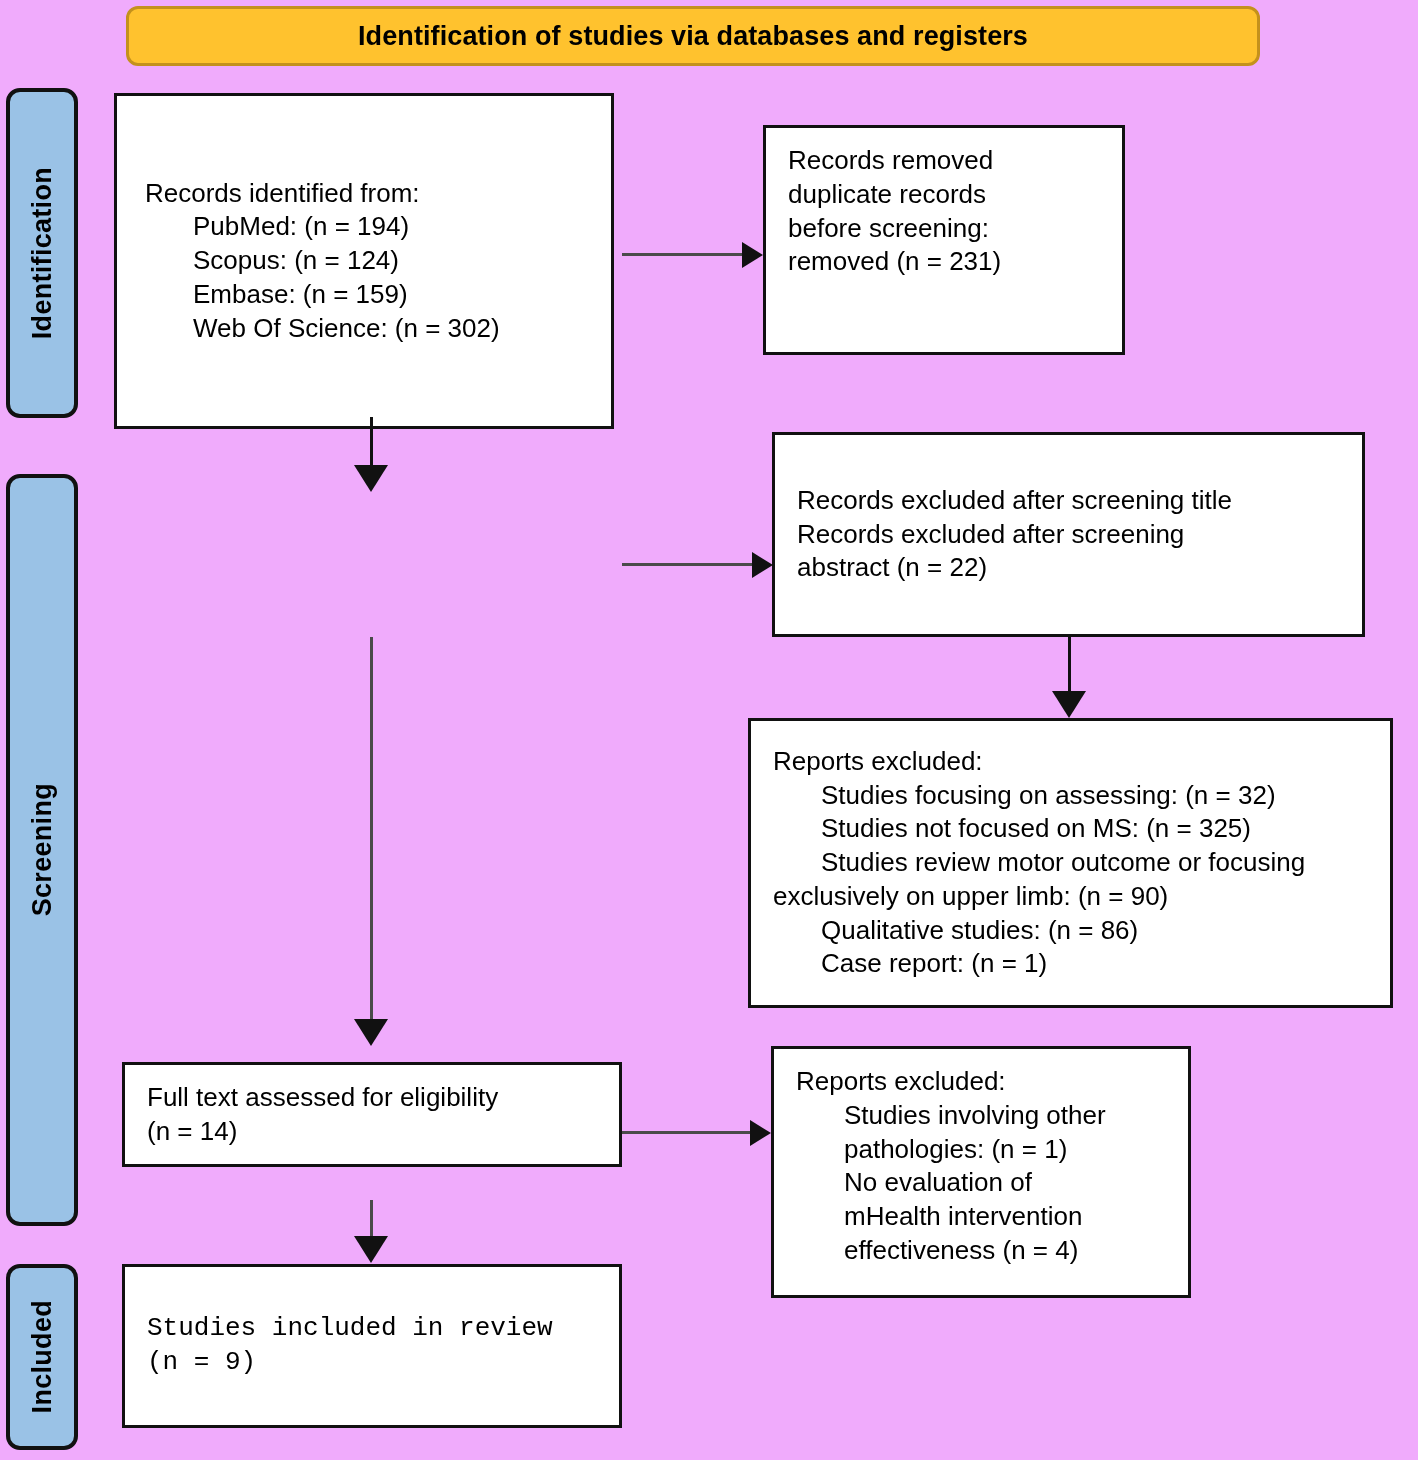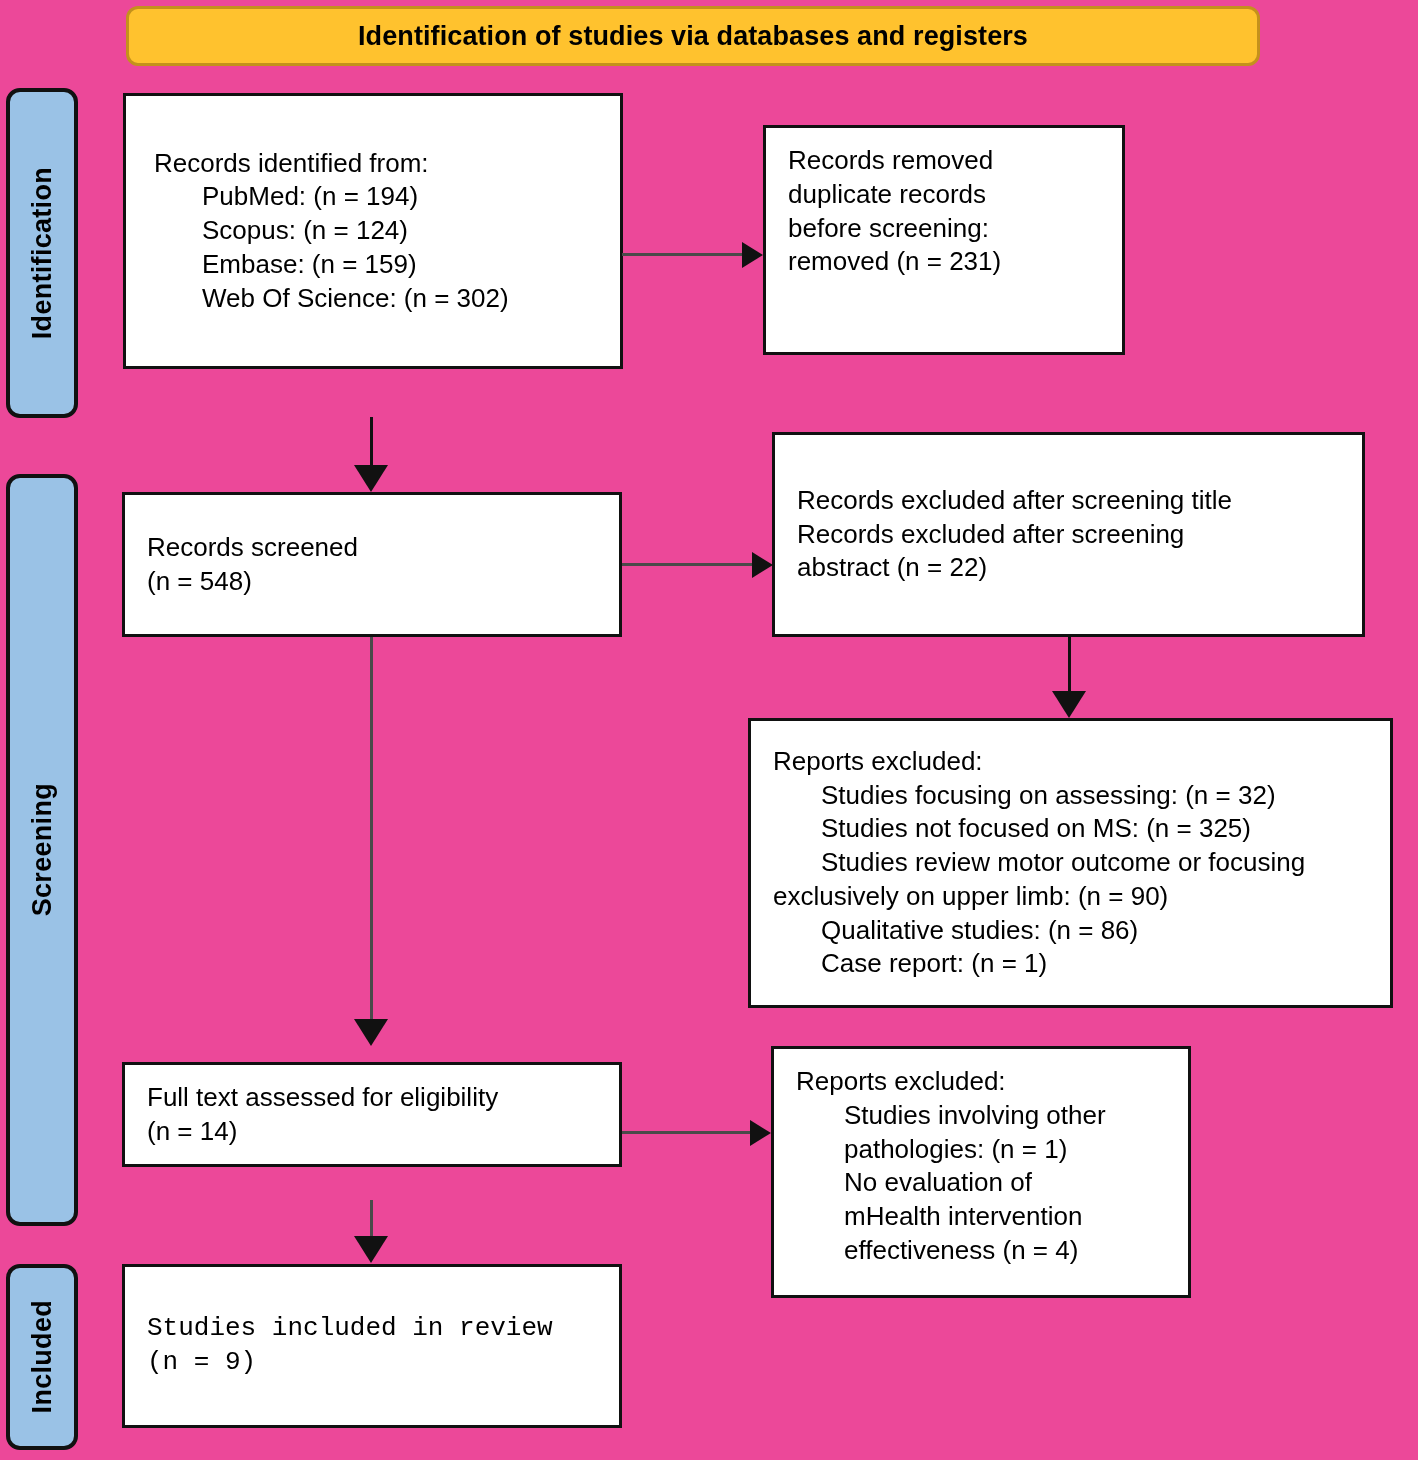--- a/index.html
+++ b/index.html
@@ -6,21 +6,21 @@
   body{
     font-family:"Liberation Sans", sans-serif;
     color:#000;
     -webkit-font-smoothing:antialiased;
   }
   #canvas{
     position:relative;
     width:1418px;
     height:1460px;
     overflow:hidden;
-    background:#ec4899;
+    background:#f0abfc;
   }
 
   
   .banner{
     position:absolute;
     left:126px; top:6px;
     width:1134px; height:60px;
     background:#FFC22E;
     border:3px solid #C4911C;
     border-radius:12px;
@@ -70,21 +70,21 @@
     white-space:pre-wrap;
     display:flex;
     flex-direction:column;
     justify-content:center;
   }
   .box .ln{ display:block; }
   .box .ind{ padding-left:48px; }
   .box.topalign{ justify-content:flex-start; }
 
   
-  #box-identified     { left:123px; top:93px;   width:500px; height:276px;padding-left:28px; }
+  #box-identified     { left:114px; top:93px;   width:500px; height:336px;padding-left:28px; }
   #box-screened       { left:122px; top:492px;  width:500px; height:145px; }
   #box-fulltext       { left:122px; top:1062px; width:500px; height:105px; }
   #box-included       { left:122px; top:1264px; width:500px; height:164px;font-family:Liberation Mono, monospace; }
 
   
   #box-removed        { left:763px; top:125px;  width:362px; height:230px; }
   #box-excl-screening { left:772px; top:432px;  width:593px; height:205px; }
   #box-reports-excl-1 { left:748px; top:718px;  width:645px; height:290px; }
   #box-reports-excl-2 { left:771px; top:1046px; width:420px; height:252px; }
 
@@ -156,24 +156,20 @@
     <span class="ln ind">Web Of Science: (n = 302)</span>
   </div>
 
   <div class="box topalign" id="box-removed">
     <span class="ln">Records removed</span>
     <span class="ln">duplicate records</span>
     <span class="ln">before screening:</span>
     <span class="ln">removed (n = 231)</span>
   </div>
 
-  <div class="box" id="box-screened">
-    <span class="ln">Records screened</span>
-    <span class="ln">(n = 548)</span>
-  </div>
 
   <div class="box" id="box-excl-screening">
     <span class="ln">Records excluded after screening title</span>
     <span class="ln">Records excluded after screening</span>
     <span class="ln">abstract (n = 22)</span>
   </div>
 
   <div class="box" id="box-reports-excl-1">
     <span class="ln">Reports excluded:</span>
     <span class="ln ind">Studies focusing on assessing: (n = 32)</span>

